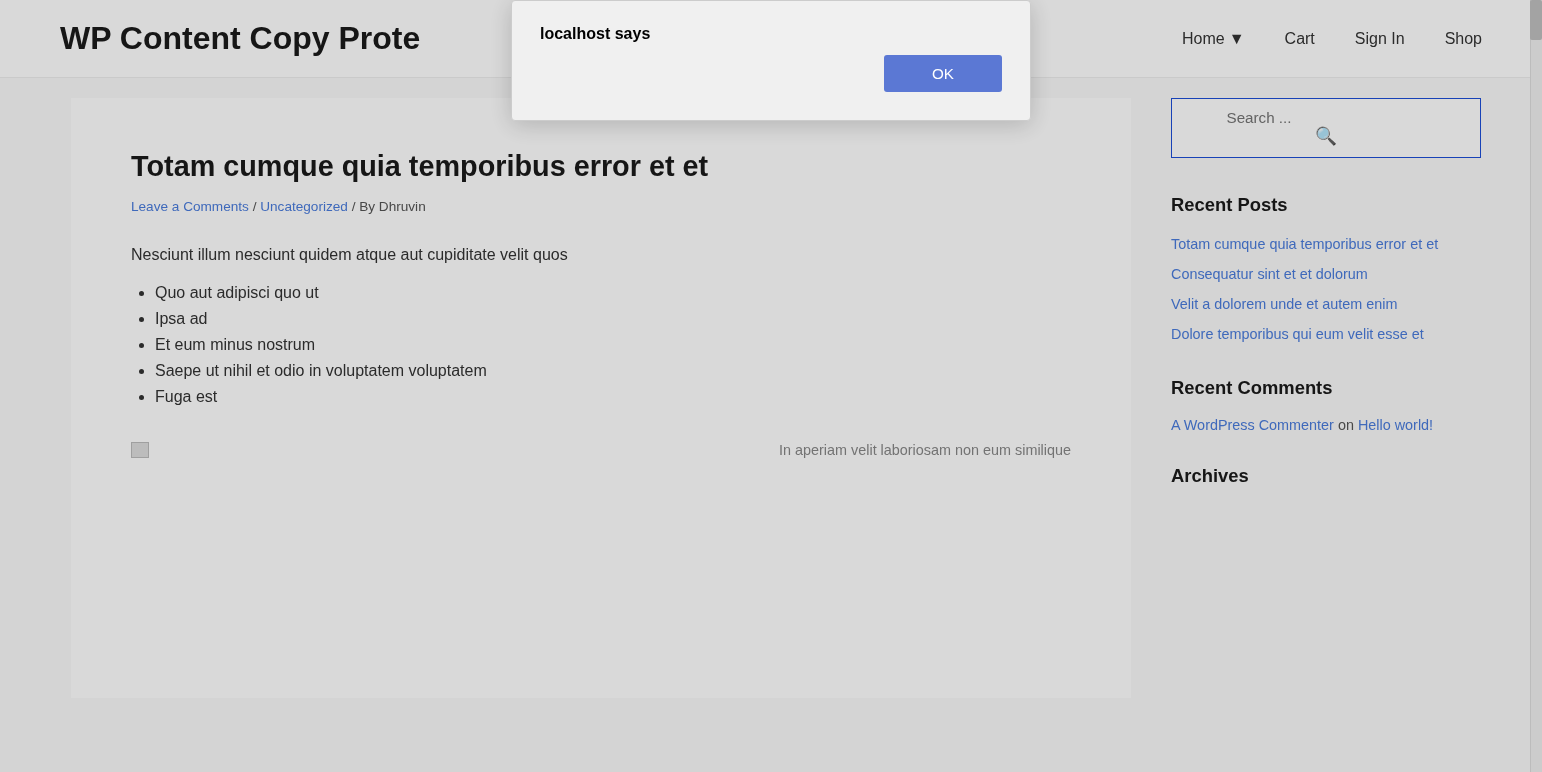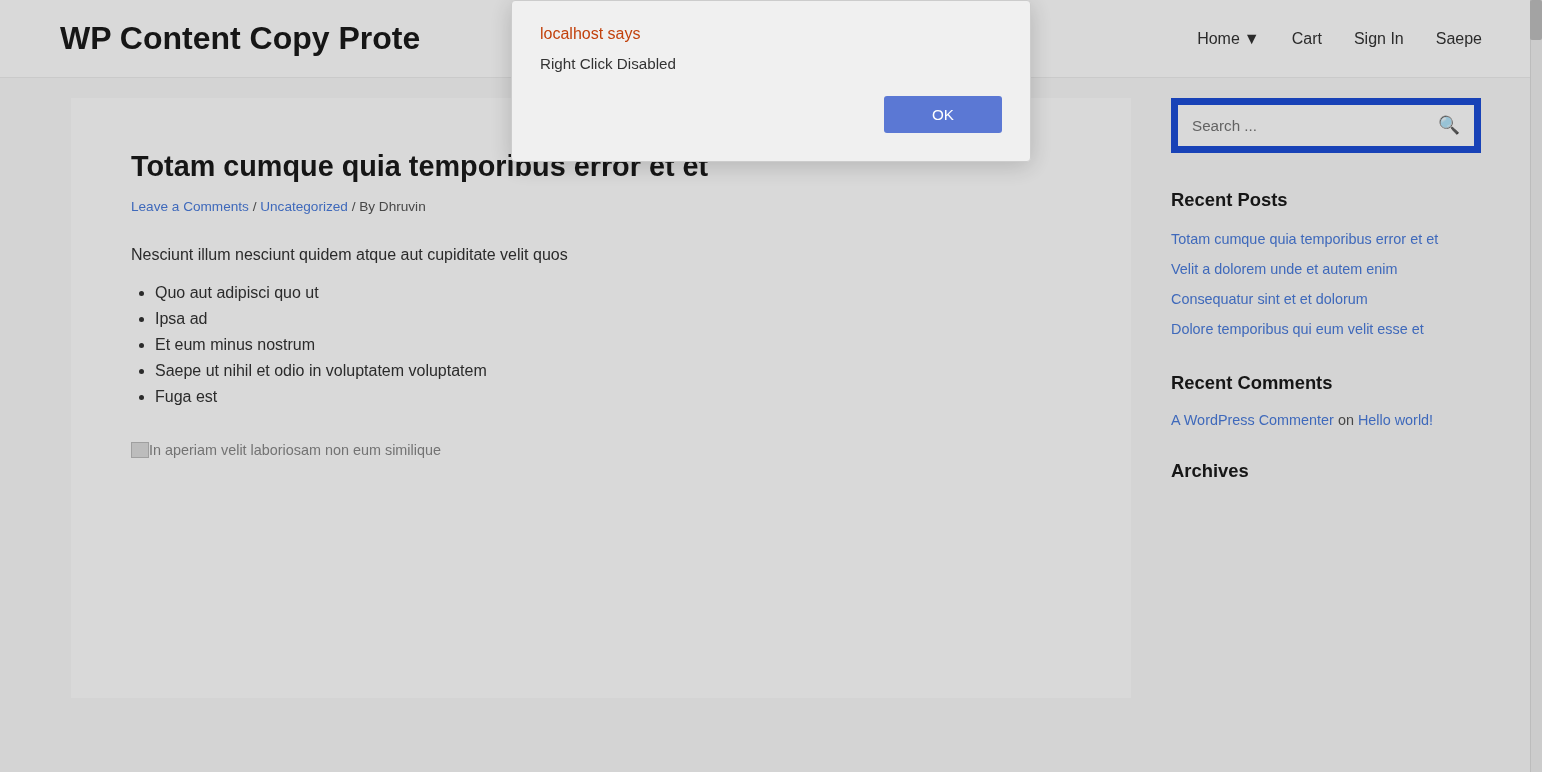--- a/index.html
+++ b/index.html
@@ -15,21 +15,21 @@
       border-bottom: 1px solid #eee;
     }
     .site-title {
       font-size: 2rem;
       font-weight: 700;
       color: #1a1a1a;
     }
     .site-nav {
       display: flex;
       align-items: center;
-      gap: 32px;
+      gap: 40px;
     }
     .nav-item {
       font-size: 1rem;
       color: #333;
       text-decoration: none;
       cursor: pointer;
     }
     .nav-item-home {
       display: flex;
       align-items: center;
@@ -87,38 +87,40 @@
       font-size: 1rem;
       color: #333;
     }
     .post-image-placeholder {
       display: flex;
       align-items: center;
       gap: 0;
       margin-top: 36px;
       color: #888;
       font-size: 0.9rem;
+      justify-content: space-between;
     }
     .post-image-placeholder .img-broken {
       width: 18px;
       height: 16px;
       background: #ddd;
       border: 1px solid #bbb;
       display: inline-block;
       position: relative;
     }
 
     
     .search-box {
       display: flex;
       align-items: center;
-      border: 7px solid #1d4ed8;
+      border: 1px solid #1d4ed8;
       background: #fff;
       padding: 10px 14px;
       margin-bottom: 36px;
+      flex-direction: column;
     }
     .search-input {
       flex: 1;
       border: none;
       outline: none;
       font-size: 0.95rem;
       color: #888;
       background: transparent;
     }
     .search-icon-btn {
@@ -176,22 +178,22 @@
       margin-top: 0;
       padding: 24px 28px 28px 28px;
       box-shadow: 0 4px 24px rgba(0,0,0,0.18);
       position: absolute;
       top: 0;
       left: 50%;
       transform: translateX(-50%);
     }
     .dialog-title {
       font-size: 1rem;
-      font-weight: 400;
-      color: #c2410c;
+      font-weight: 700;
+      color: #000000;
       margin-bottom: 12px;
     }
     .dialog-message {
       font-size: 0.95rem;
       color: #333;
       margin-bottom: 24px;
     }
     .dialog-actions {
       display: flex;
       justify-content: flex-end;
@@ -226,37 +228,36 @@
       background: #c0c0c0;
       border-radius: 2px;
     }
   </style>
 </head>
 <body>
 
 <div class="dialog-overlay">
   <div class="dialog-box">
     <div class="dialog-title">localhost says</div>
-    <div class="dialog-message">Right Click Disabled</div>
     <div class="dialog-actions">
       <button class="dialog-ok-btn">OK</button>
     </div>
   </div>
 </div>
 
 <header class="site-header">
   <div class="site-title">WP Content Copy Prote</div>
   <nav class="site-nav">
     <a class="nav-item nav-item-home">
       <span>Home</span>
       <span>▼</span>
     </a>
     <a class="nav-item">Cart</a>
     <a class="nav-item">Sign In</a>
-    <a class="nav-item">Saepe</a>
+    <a class="nav-item">Shop</a>
   </nav>
 </header>
 
 <div class="main-wrapper">
 
   <main class="content-area">
     <article>
       <h1 class="post-title">Totam cumque quia temporibus error et et</h1>
       <div class="post-meta">
         <a>Leave a Comments</a>
@@ -287,22 +288,22 @@
     <div class="search-box">
       <input class="search-input" type="text" placeholder="Search ..." style="">
       <button class="search-icon-btn">
         <span>🔍</span>
       </button>
     </div>
 
     <div class="sidebar-section">
       <div class="sidebar-section-title">Recent Posts</div>
       <a class="sidebar-link">Totam cumque quia temporibus error et et</a>
+      <a class="sidebar-link">Consequatur sint et et dolorum</a>
       <a class="sidebar-link">Velit a dolorem unde et autem enim</a>
-      <a class="sidebar-link">Consequatur sint et et dolorum</a>
       <a class="sidebar-link">Dolore temporibus qui eum velit esse et</a>
     </div>
 
     <div class="sidebar-section">
       <div class="sidebar-section-title">Recent Comments</div>
       <div class="sidebar-comment">
         <a>A WordPress Commenter</a>
         <span> on </span>
         <a>Hello world!</a>
       </div>

